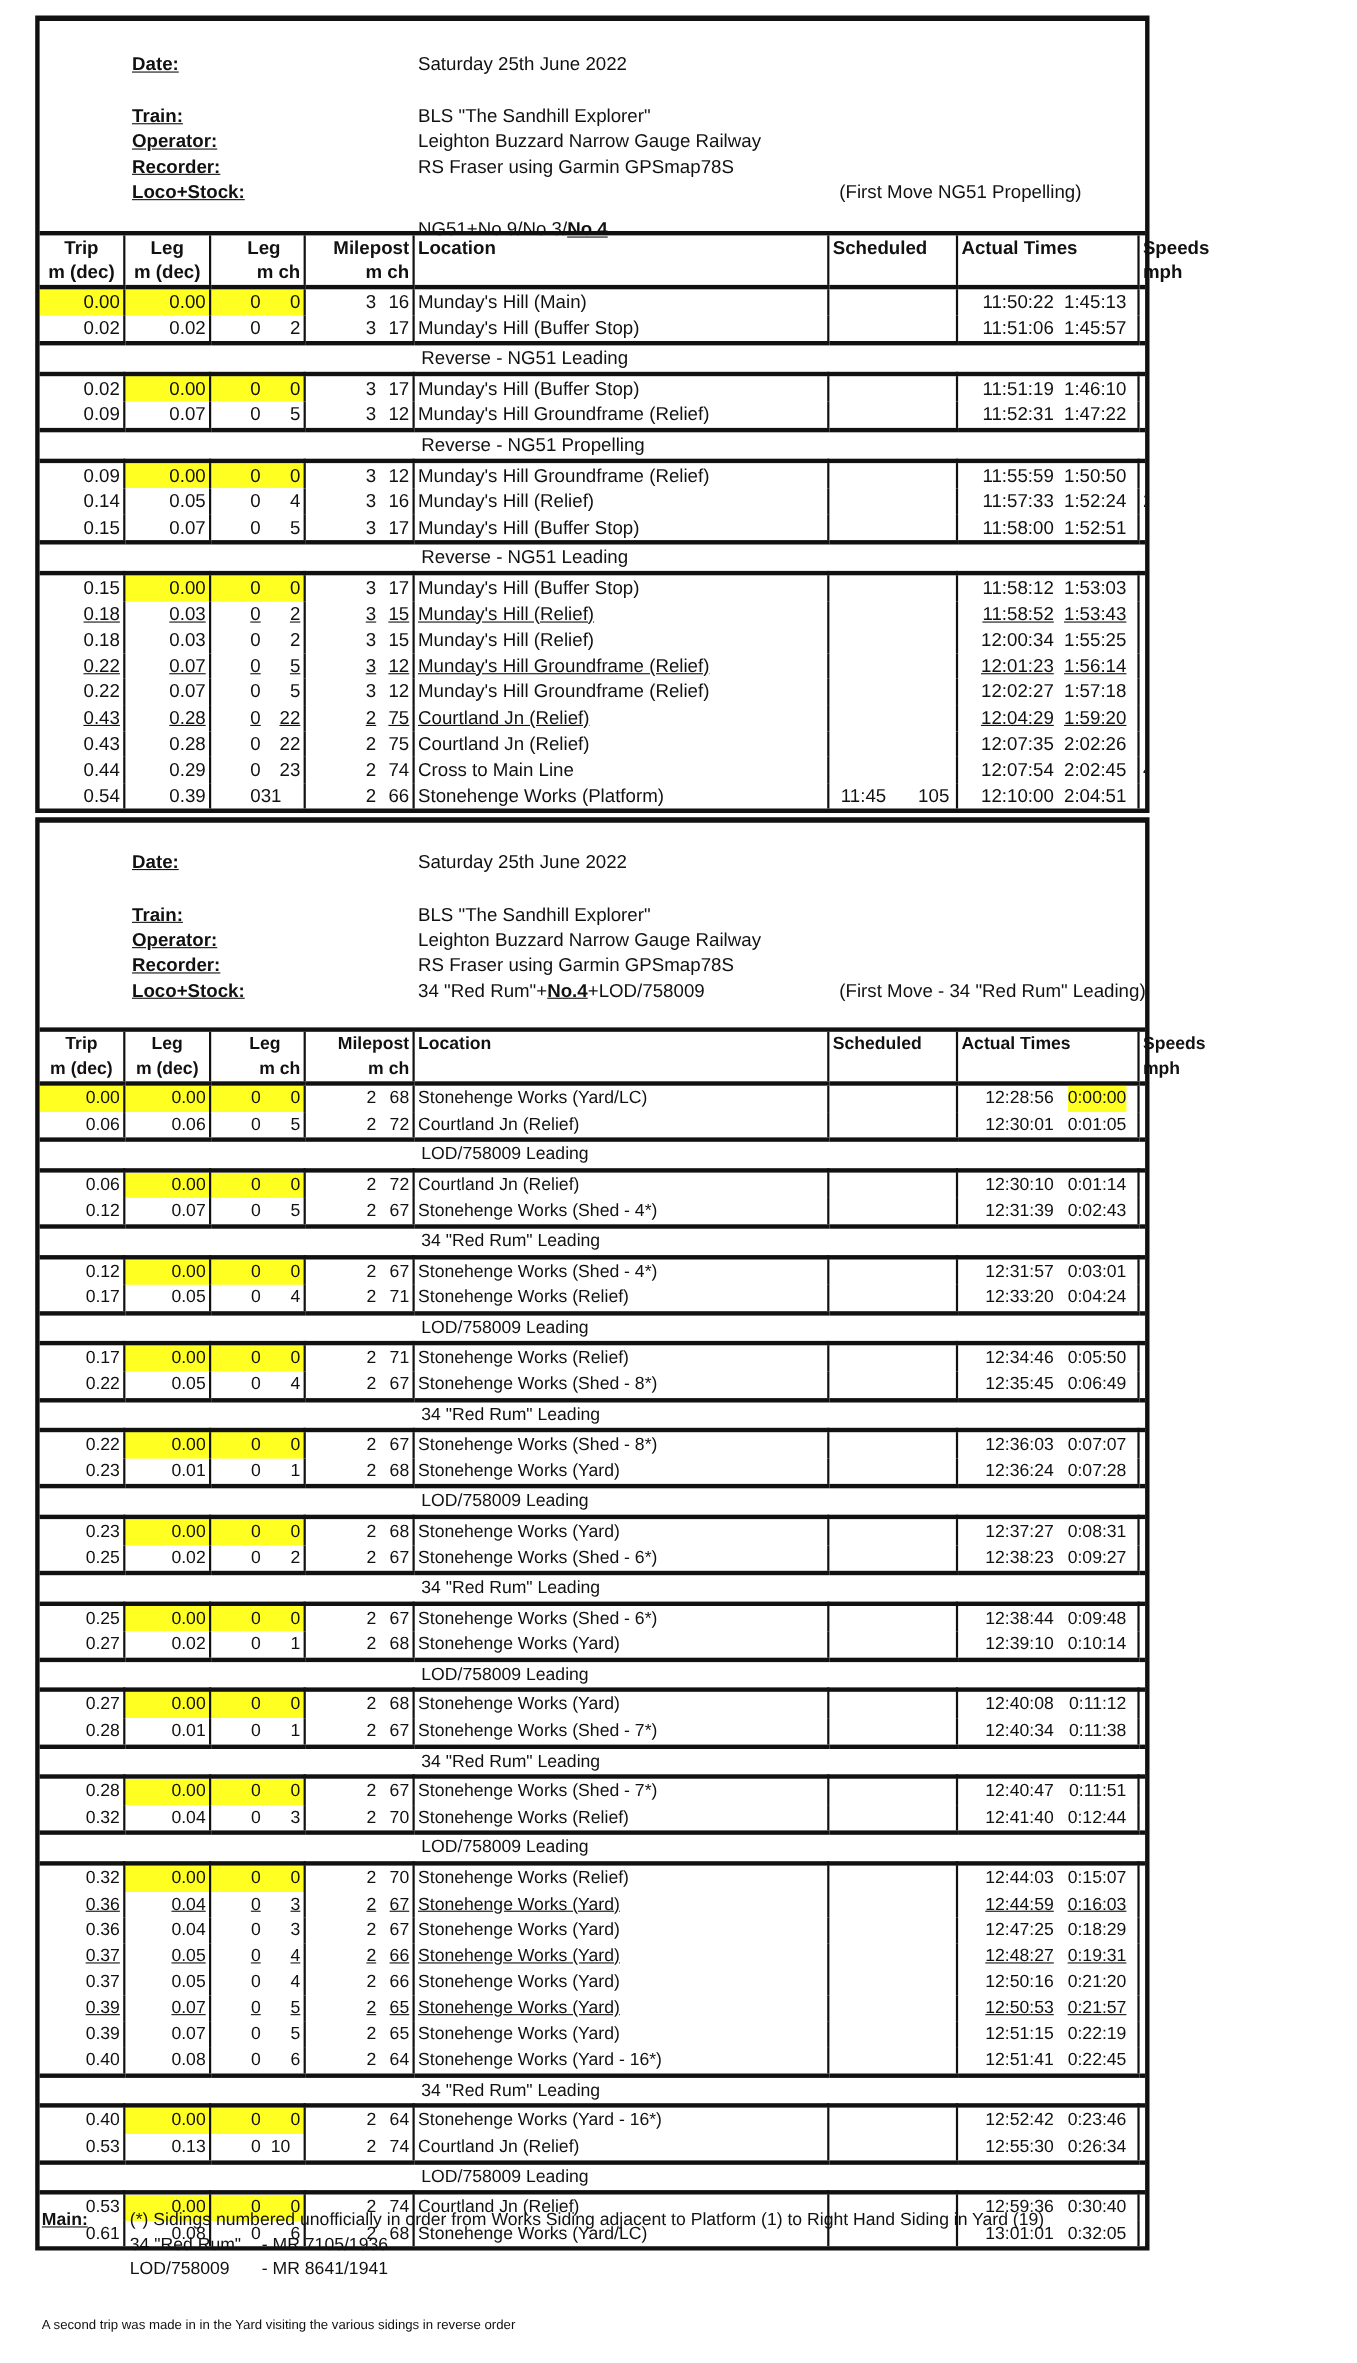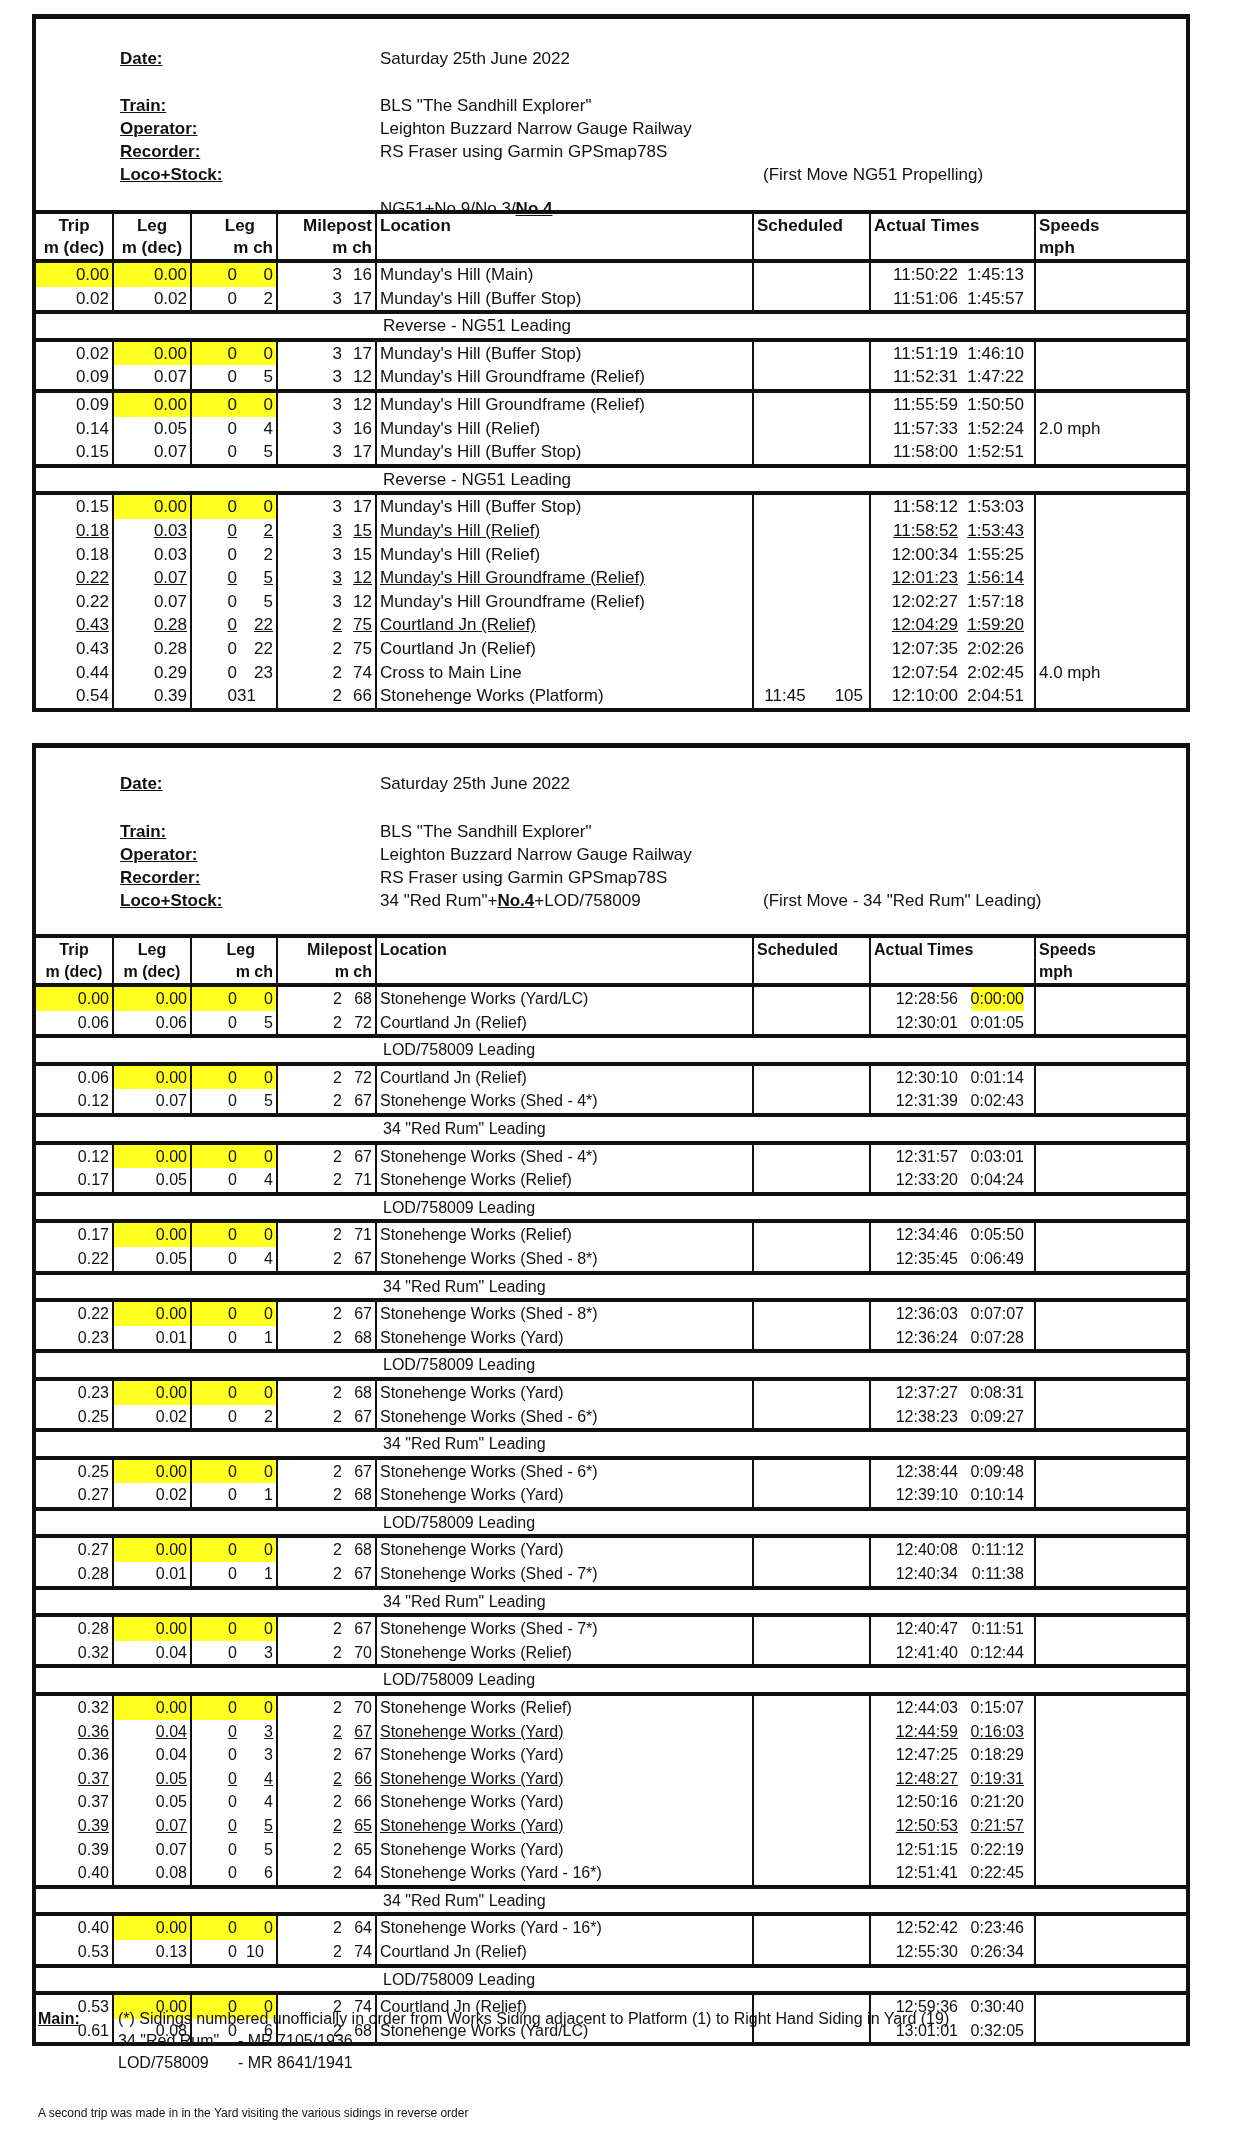--- a/index.html
+++ b/index.html
@@ -1,17 +1,17 @@
 <!DOCTYPE html>
 <html><head>
 <meta charset="utf-8">
 <style>
   html, body { margin: 0; padding: 0; background: #ffffff; }
   body { width: 1234px; height: 2148px; position: relative; font-family: "Liberation Sans", sans-serif; color: #111; }
-  .frame { position: absolute; left: 32px; width: 1158px; border: 4px solid #111; border-top-width: 5px; box-sizing: border-box; background: #fff; }
+  .frame { position: absolute; left: 32px; width: 1013px; border: 4px solid #111; border-top-width: 5px; box-sizing: border-box; background: #fff; }
   .hdr { position: relative; border-bottom: 4px solid #111; }
   .hdr .line { position: absolute; font-size: 17px; line-height: 20px; white-space: nowrap; }
   .hdr .lbl { left: 84px; font-weight: bold; text-decoration: underline; }
   .hdr .val { left: 344px; }
   .hdr .note { left: 727px; }
   .hdr u { font-weight: bold; }
   table { border-collapse: collapse; width: 100%; table-layout: fixed; font-size: 17px; }
   col.c1 { width: 77px; } col.c2 { width: 78px; } col.c3 { width: 86px; } col.c4 { width: 99px; }
   col.c5 { width: 377px; } col.c6 { width: 117px; } col.c7 { width: 165px; } col.c8 { width: auto; }
   th { font-weight: bold; vertical-align: top; padding: 1px 3px 0 3px; border-left: 2px solid #111; line-height: 22px; text-align: left; border-bottom: 4px solid #111; }
@@ -119,20 +119,25 @@
         <tr class="grp-end">
           <td class="r"><span class="">0.09</span></td>
           <td class="r"><span class="">0.07</span></td>
           <td class="r"><span class="">0</span><span style="display:inline-block;width:36px;text-align:right"><span class="">5</span></span></td>
           <td class="r"><span class="">3</span><span style="display:inline-block;width:30px;text-align:right"><span class="">12</span></span></td>
           <td><span class="">Munday's Hill Groundframe (Relief)</span></td>
           <td class="sched"><span class="s1"></span><span class="s2"></span></td>
           <td class="times"><span class="t1"><span class="">11:52:31</span></span><span class="t2"><span class="">1:47:22</span></span></td>
           <td></td>
         </tr>
+        <tr class="sep">
+          <td colspan="8">
+            <span class="septext">Reverse - NG51 Propelling</span>
+          </td>
+        </tr>
         <tr>
           <td class="r"><span class="">0.09</span></td>
           <td class="r hl"><span class="">0.00</span></td>
           <td class="r hl"><span class="">0</span><span style="display:inline-block;width:36px;text-align:right"><span class="">0</span></span></td>
           <td class="r"><span class="">3</span><span style="display:inline-block;width:30px;text-align:right"><span class="">12</span></span></td>
           <td><span class="">Munday's Hill Groundframe (Relief)</span></td>
           <td class="sched"><span class="s1"></span><span class="s2"></span></td>
           <td class="times"><span class="t1"><span class="">11:55:59</span></span><span class="t2"><span class="">1:50:50</span></span></td>
           <td></td>
         </tr>

